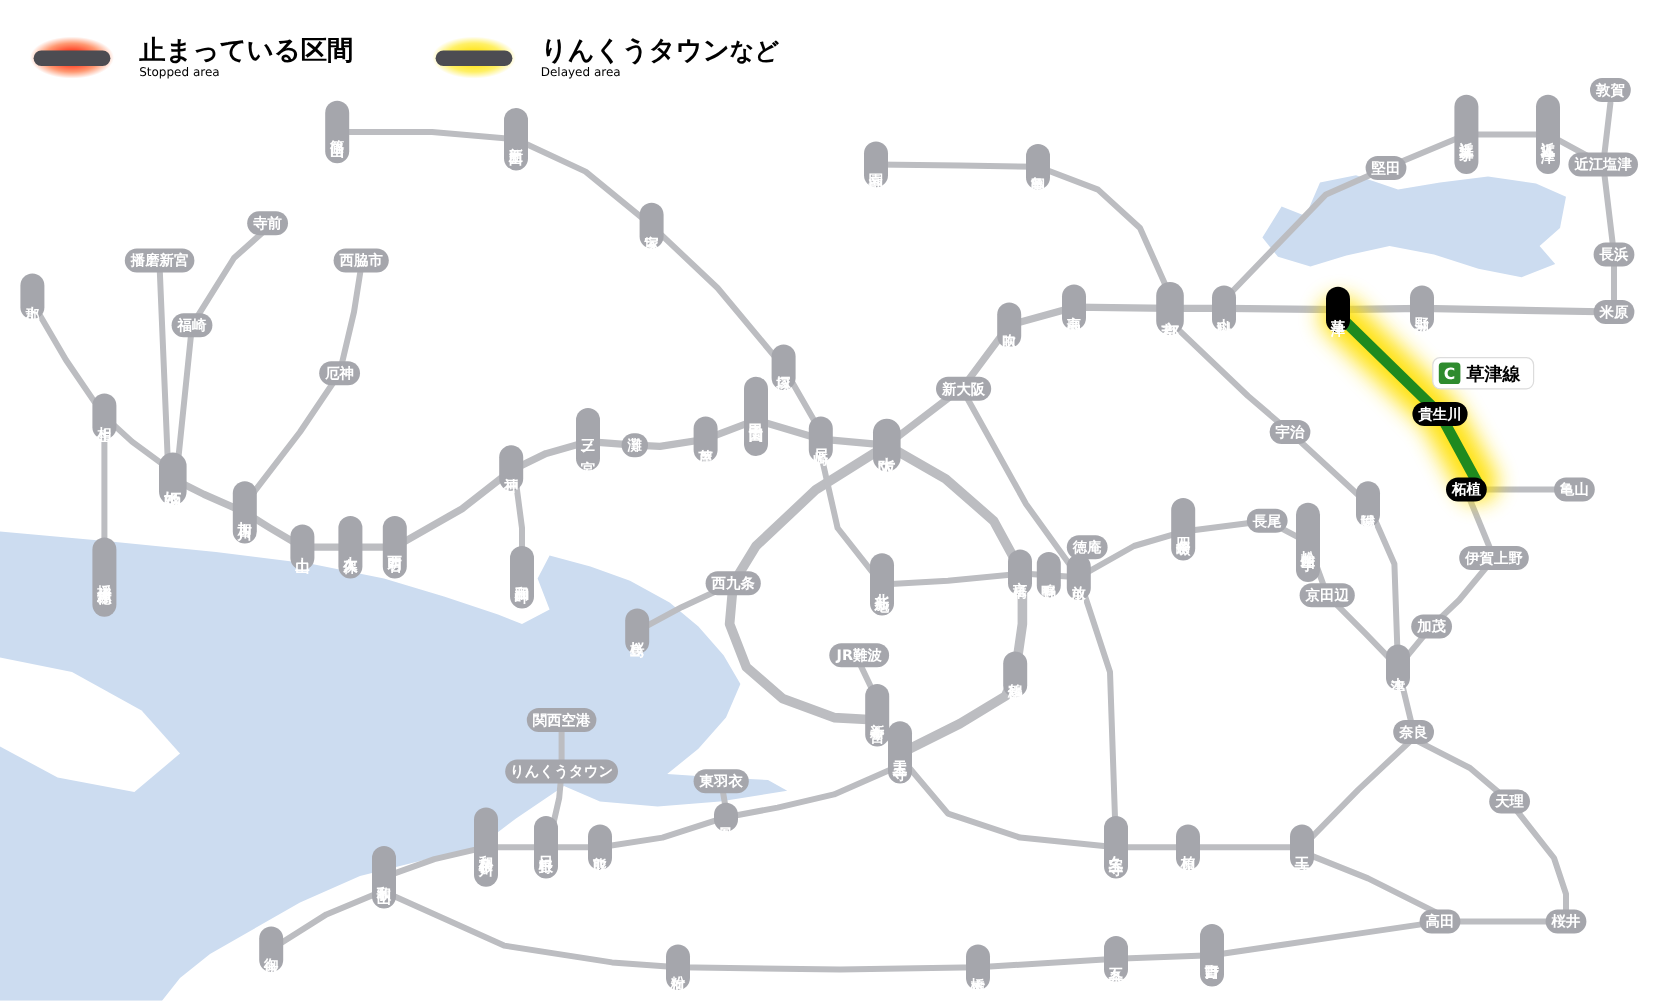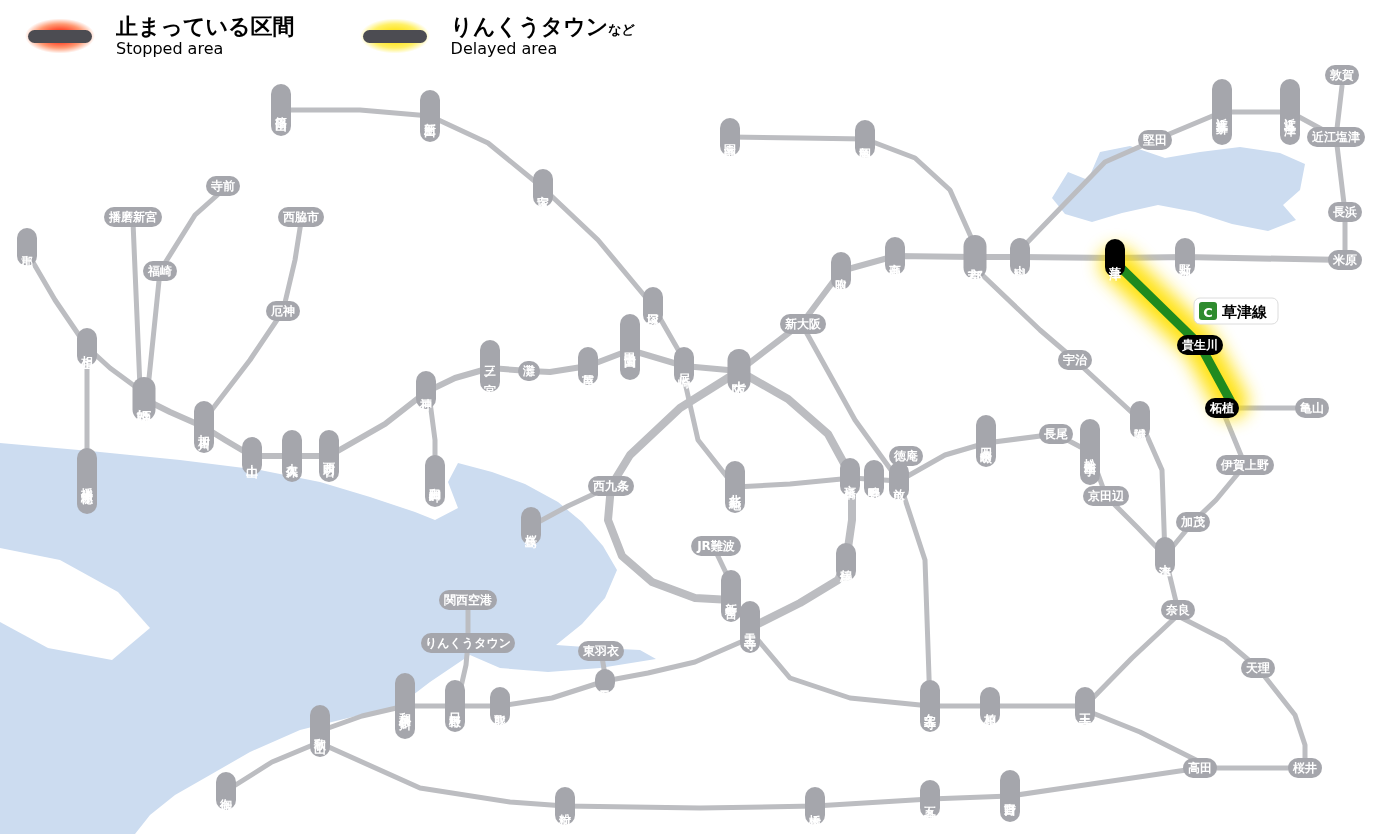--- a/index.html
+++ b/index.html
@@ -1,27 +1,27 @@
 <!DOCTYPE html>
 <html><head>
 <meta charset="utf-8">
 <style>
   html,body{margin:0;padding:0;background:#ffffff;width:1400px;height:834px;overflow:hidden;
     font-family:"DejaVu Sans","Liberation Sans",sans-serif;}
   .stage{position:relative;width:1400px;height:834px;}
   #map-svg{position:absolute;left:0;top:0;}
   .legend{position:absolute;top:10px;left:14px;display:flex;gap:54px;z-index:2;}
-  .legend-item{display:flex;align-items:center;gap:10px;}
+  .legend-item{display:flex;align-items:center;gap:10px;margin-top:12px;}
   .glow{width:92px;height:52px;display:flex;align-items:center;justify-content:center;flex:none;}
   .glow.red{background:radial-gradient(ellipse 46px 23px at center,rgba(255,26,0,.97) 15%,rgba(255,70,0,.55) 52%,rgba(255,100,0,0) 76%);}
   .glow.yellow{background:radial-gradient(ellipse 46px 23px at center,rgba(255,224,0,.97) 15%,rgba(255,230,0,.6) 52%,rgba(255,240,0,0) 76%);}
   .bar{width:64px;height:13px;border-radius:8px;background:#4c4c52;}
   .legend .jp{font-size:22px;font-weight:bold;color:#000;line-height:1.15;white-space:nowrap;}
-  .legend .jp .suffix{font-size:13px;font-family:Liberation Serif, serif;}
-  .legend .en{font-size:16px;color:#000;}
+  .legend .jp .suffix{font-size:20px;font-family:Liberation Serif, serif;}
+  .legend .en{font-size:10px;color:#000;}
 </style>
 </head>
 <body>
 
 <div class="stage">
 
   <svg id="map-svg" width="1400" height="834" viewBox="0 0 1400 834">
     <defs>
       <filter id="yglow" x="-80%" y="-80%" width="260%" height="260%">
         <feGaussianBlur stdDeviation="9"></feGaussianBlur>

